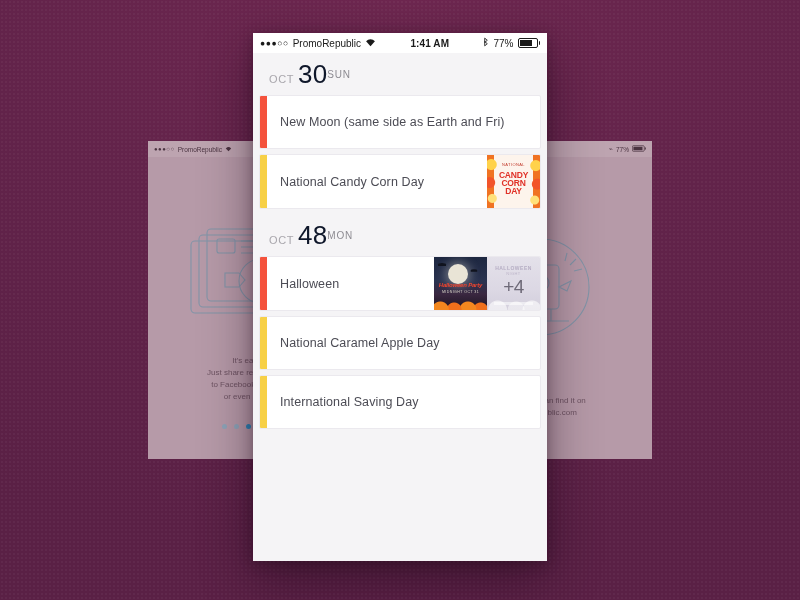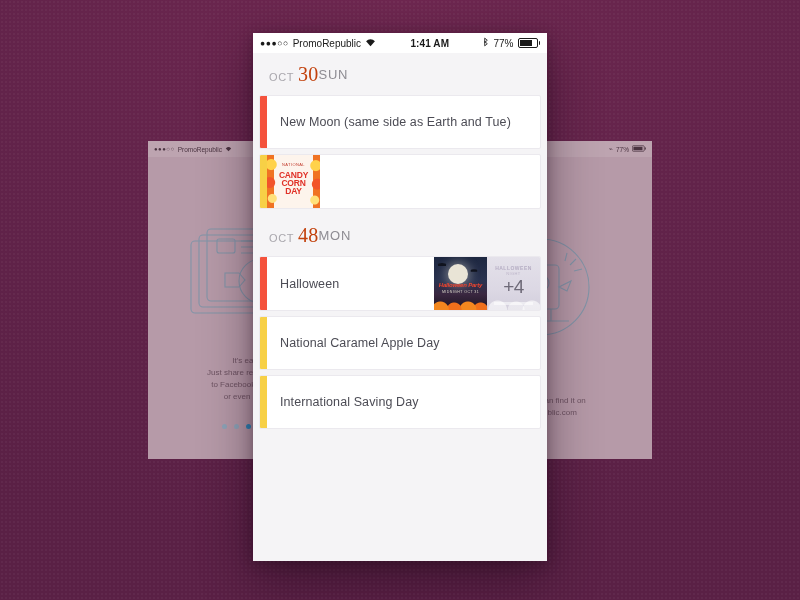--- a/index.html
+++ b/index.html
@@ -123,22 +123,22 @@
   
   .list{
     flex:1 1 auto; background:#f5f4f6; overflow:hidden;
   }
   .day-header{
     height:42px; display:flex; align-items:center; justify-content:flex-start;
     padding: 0 14px 0 16px; background:#f5f4f6;
   }
   .day-date{ display:flex; align-items:baseline; gap:4px; color:#a9a7ad;}
   .day-mon{ font-size:11px; letter-spacing:.6px; text-transform:uppercase;}
-  .day-num{ font-size:20px; color:#c2410c; font-weight:300; letter-spacing:.2px;font-family:Liberation Serif, serif;}
-  .day-weekday{ font-size:13px; color:#8d8b92; letter-spacing:.8px;}
+  .day-num{ font-size:26px; color:#0f172a; font-weight:300; letter-spacing:.2px;}
+  .day-weekday{ font-size:10px; color:#8d8b92; letter-spacing:.8px;}
 
   .event{
     display:flex; align-items:stretch; background:#fff;
     margin: 0 6px 5px 6px;
     min-height:54px;
     border:1px solid #ebe9ee;
     border-radius:2px;
     overflow:hidden;
   }
   .event-stripe{ flex:0 0 7px; }
@@ -392,26 +392,27 @@
     <div class="day-header">
       <div class="day-date">
         <span class="day-mon">Oct</span>
         <span class="day-num">30</span>
       </div>
       <span class="day-weekday">SUN</span>
     </div>
 
     <div class="event">
       <div class="event-stripe" style="background:#f4523c"></div>
-      <div class="event-title">New Moon (same side as Earth and Tue)</div>
+      <div class="event-title">New Moon (same side as Earth and Fri)</div>
       <div class="thumbs"></div>
     </div>
 
     <div class="event">
       <div class="event-stripe" style="background:#f7d046"></div>
+      <div class="event-title">National Candy Corn Day</div>
       <div class="thumbs">
         <div class="thumb th-candy">
           <span class="cc-grain"></span>
           <span class="cc-txt">
             <span class="cc-small">NATIONAL</span>
             <span class="cc-big">CANDY<br>CORN<br>DAY</span>
           </span>
         </div>
       </div>
     </div>

